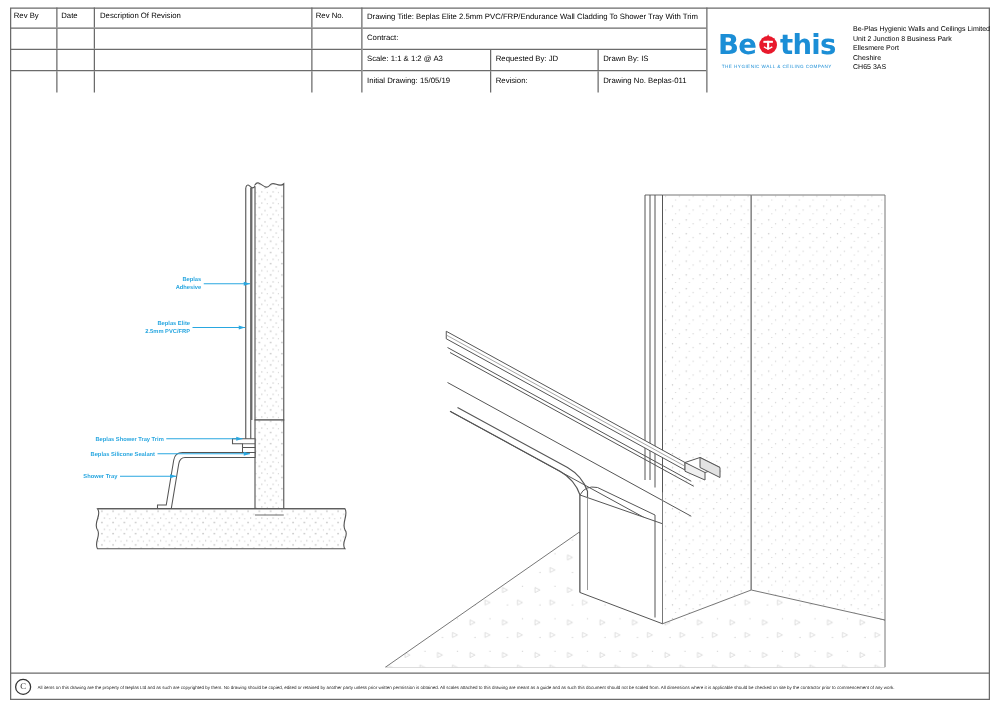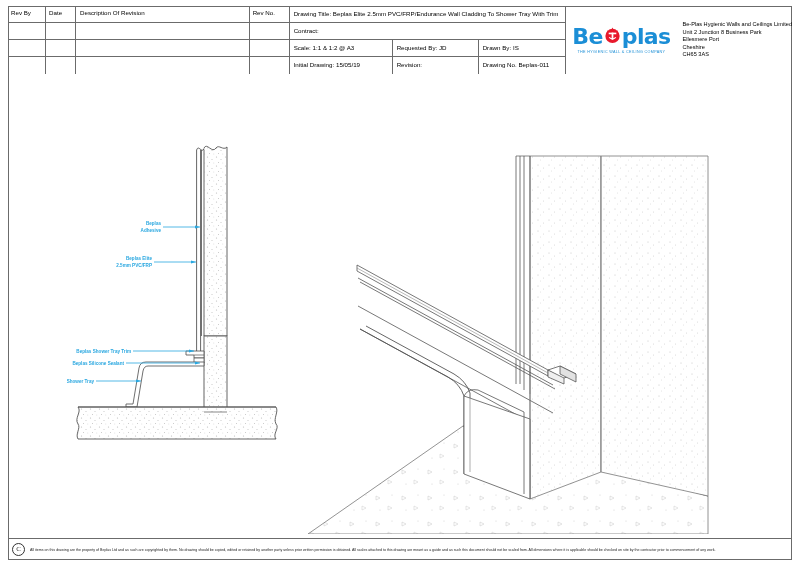--- a/index.html
+++ b/index.html
@@ -309,21 +309,21 @@
             <svg width="19" height="19" viewBox="0 0 40 40">
               <circle cx="20" cy="21" r="15" fill="#e8192c"></circle>
               <path d="M20 3 L23 9 L17 9 Z" fill="#e8192c"></path>
               <path d="M9 9 L14 12 L11 15 Z" fill="#e8192c"></path>
               <path d="M31 9 L29 15 L26 12 Z" fill="#e8192c"></path>
               <rect x="12" y="14" width="16" height="3.4" fill="#ffffff"></rect>
               <rect x="18.2" y="14" width="3.6" height="15" fill="#ffffff"></rect>
               <path d="M13 24 q7 6 14 0" stroke="#ffffff" stroke-width="2.6" fill="none"></path>
             </svg>
           </span>
-          <span class="logo-text">plas</span>
+          <span class="logo-text">this</span>
         </div>
         <div class="logo-tag">THE HYGIENIC WALL &amp; CEILING COMPANY</div>
       </div>
       <div class="address">
         <div>Be-Plas Hygienic Walls and Ceilings Limited</div>
         <div>Unit 2 Junction 8 Business Park</div>
         <div>Ellesmere Port</div>
         <div>Cheshire</div>
         <div>CH65 3AS</div>
       </div>

